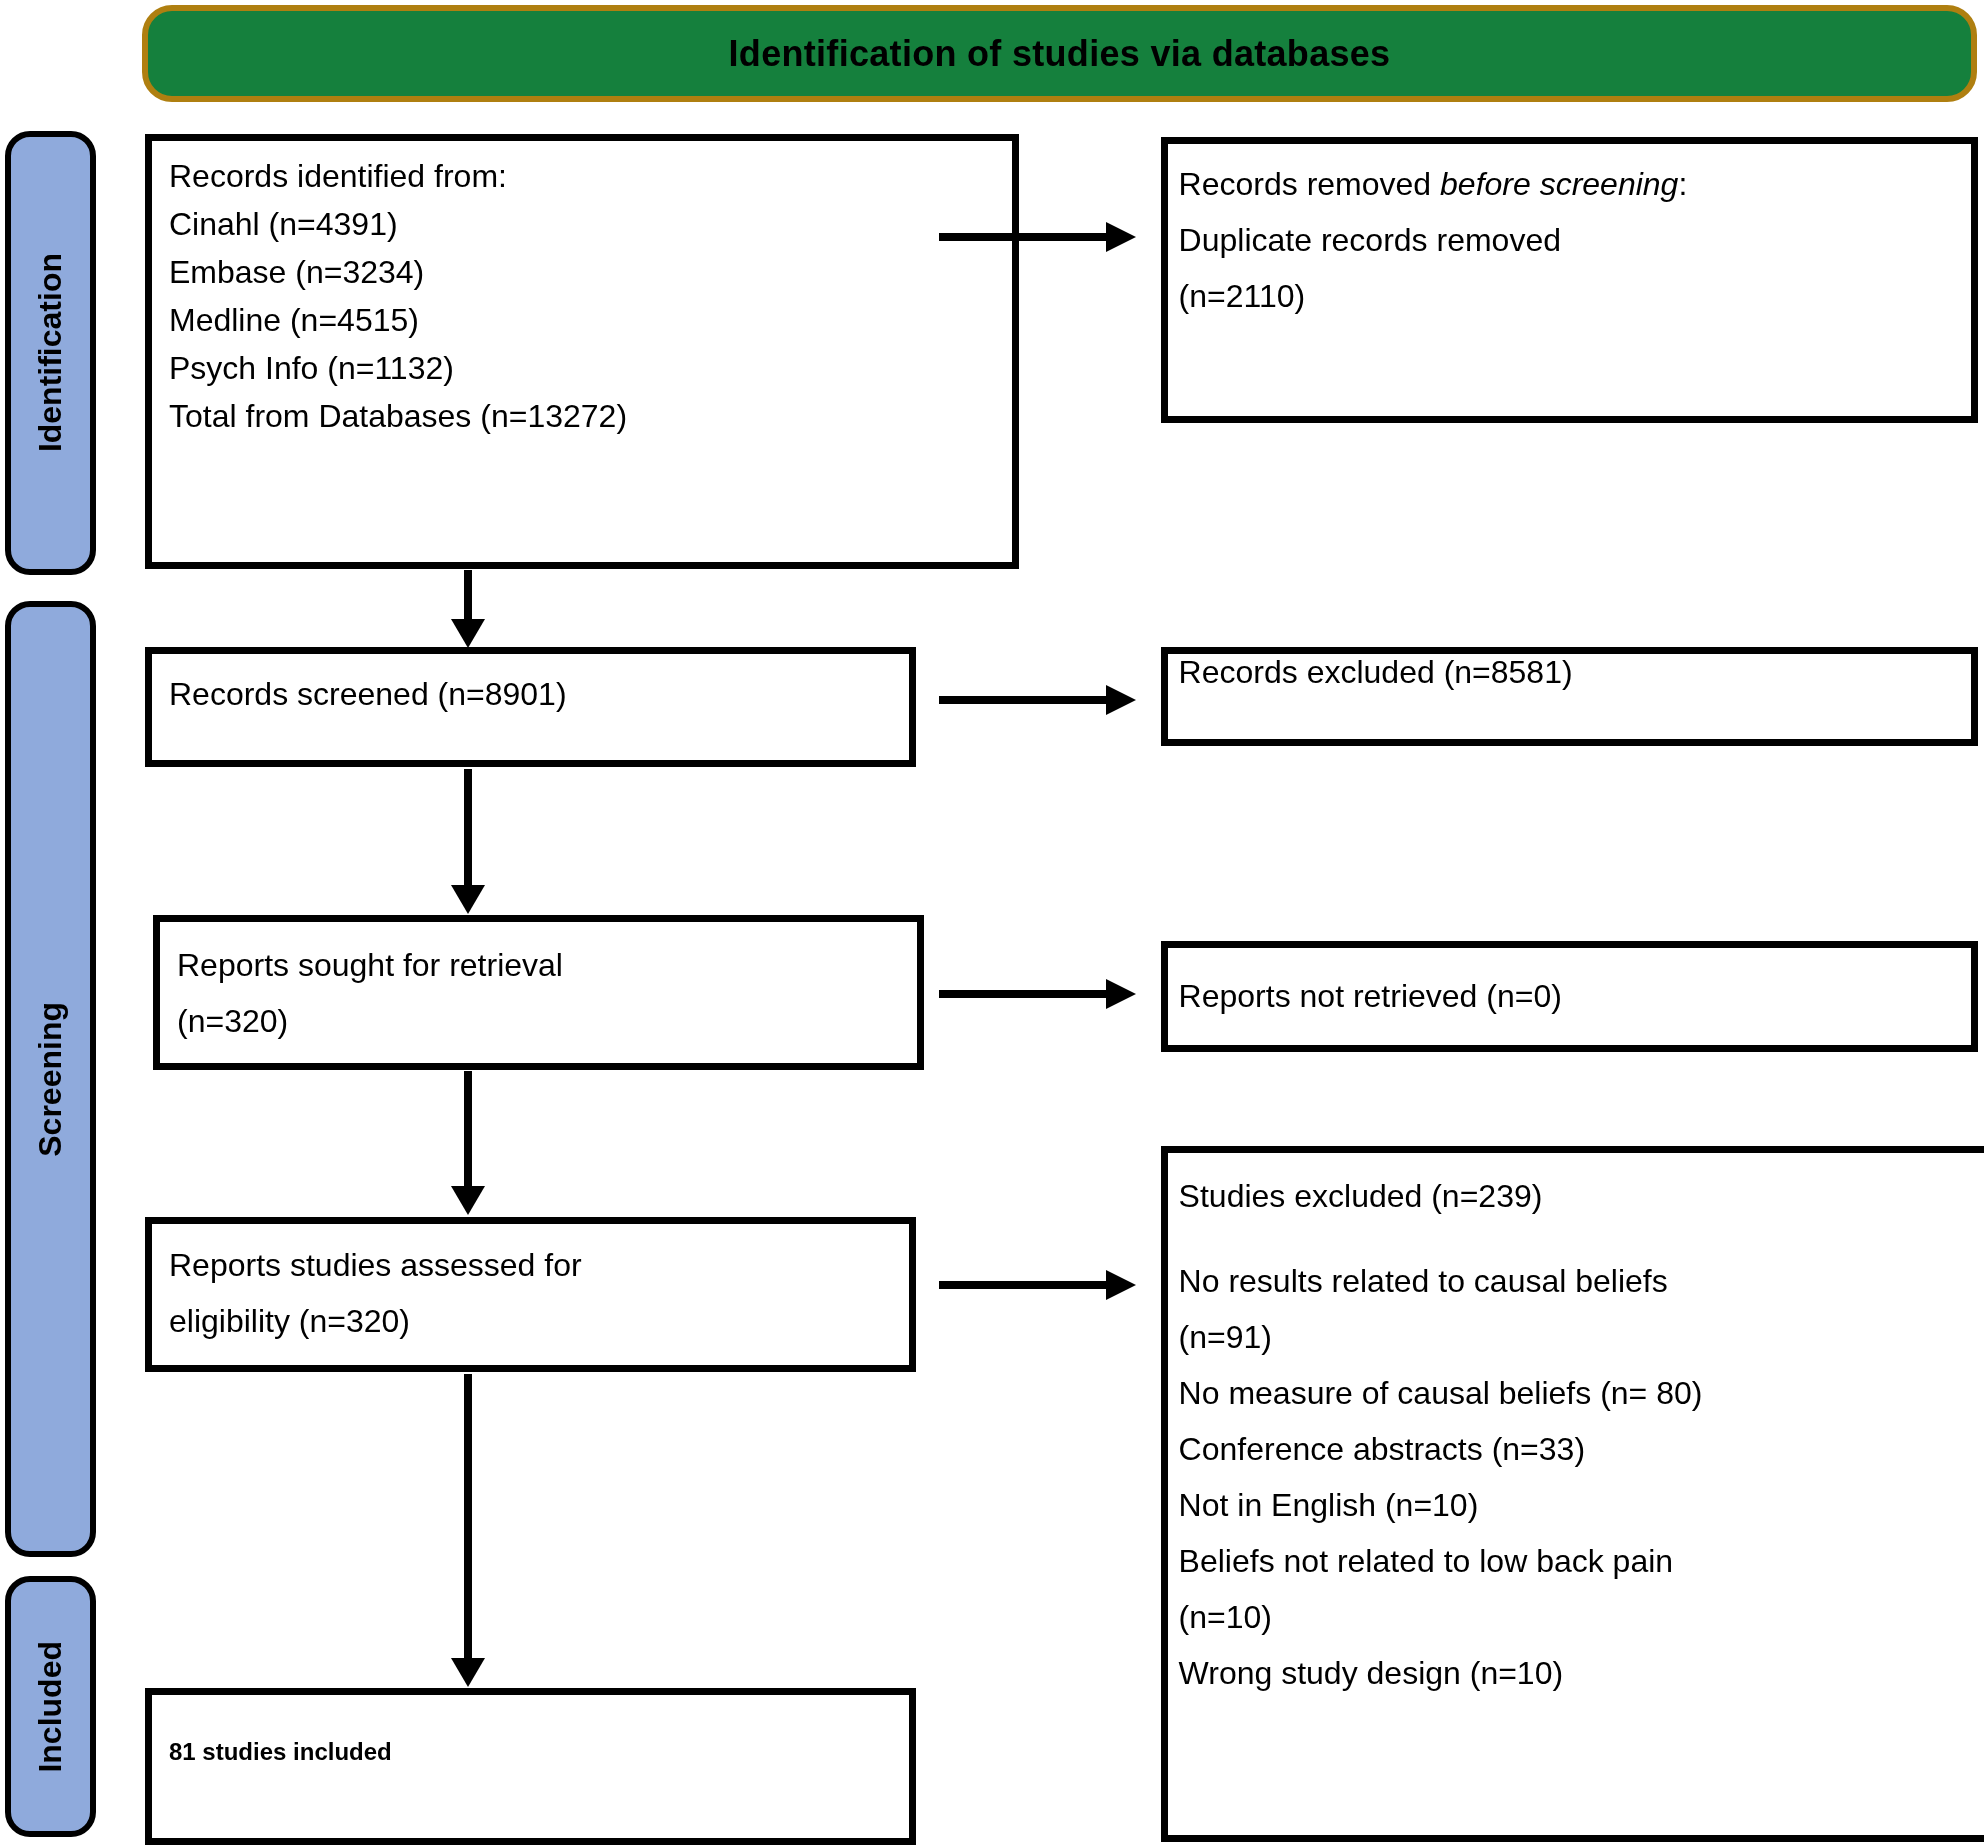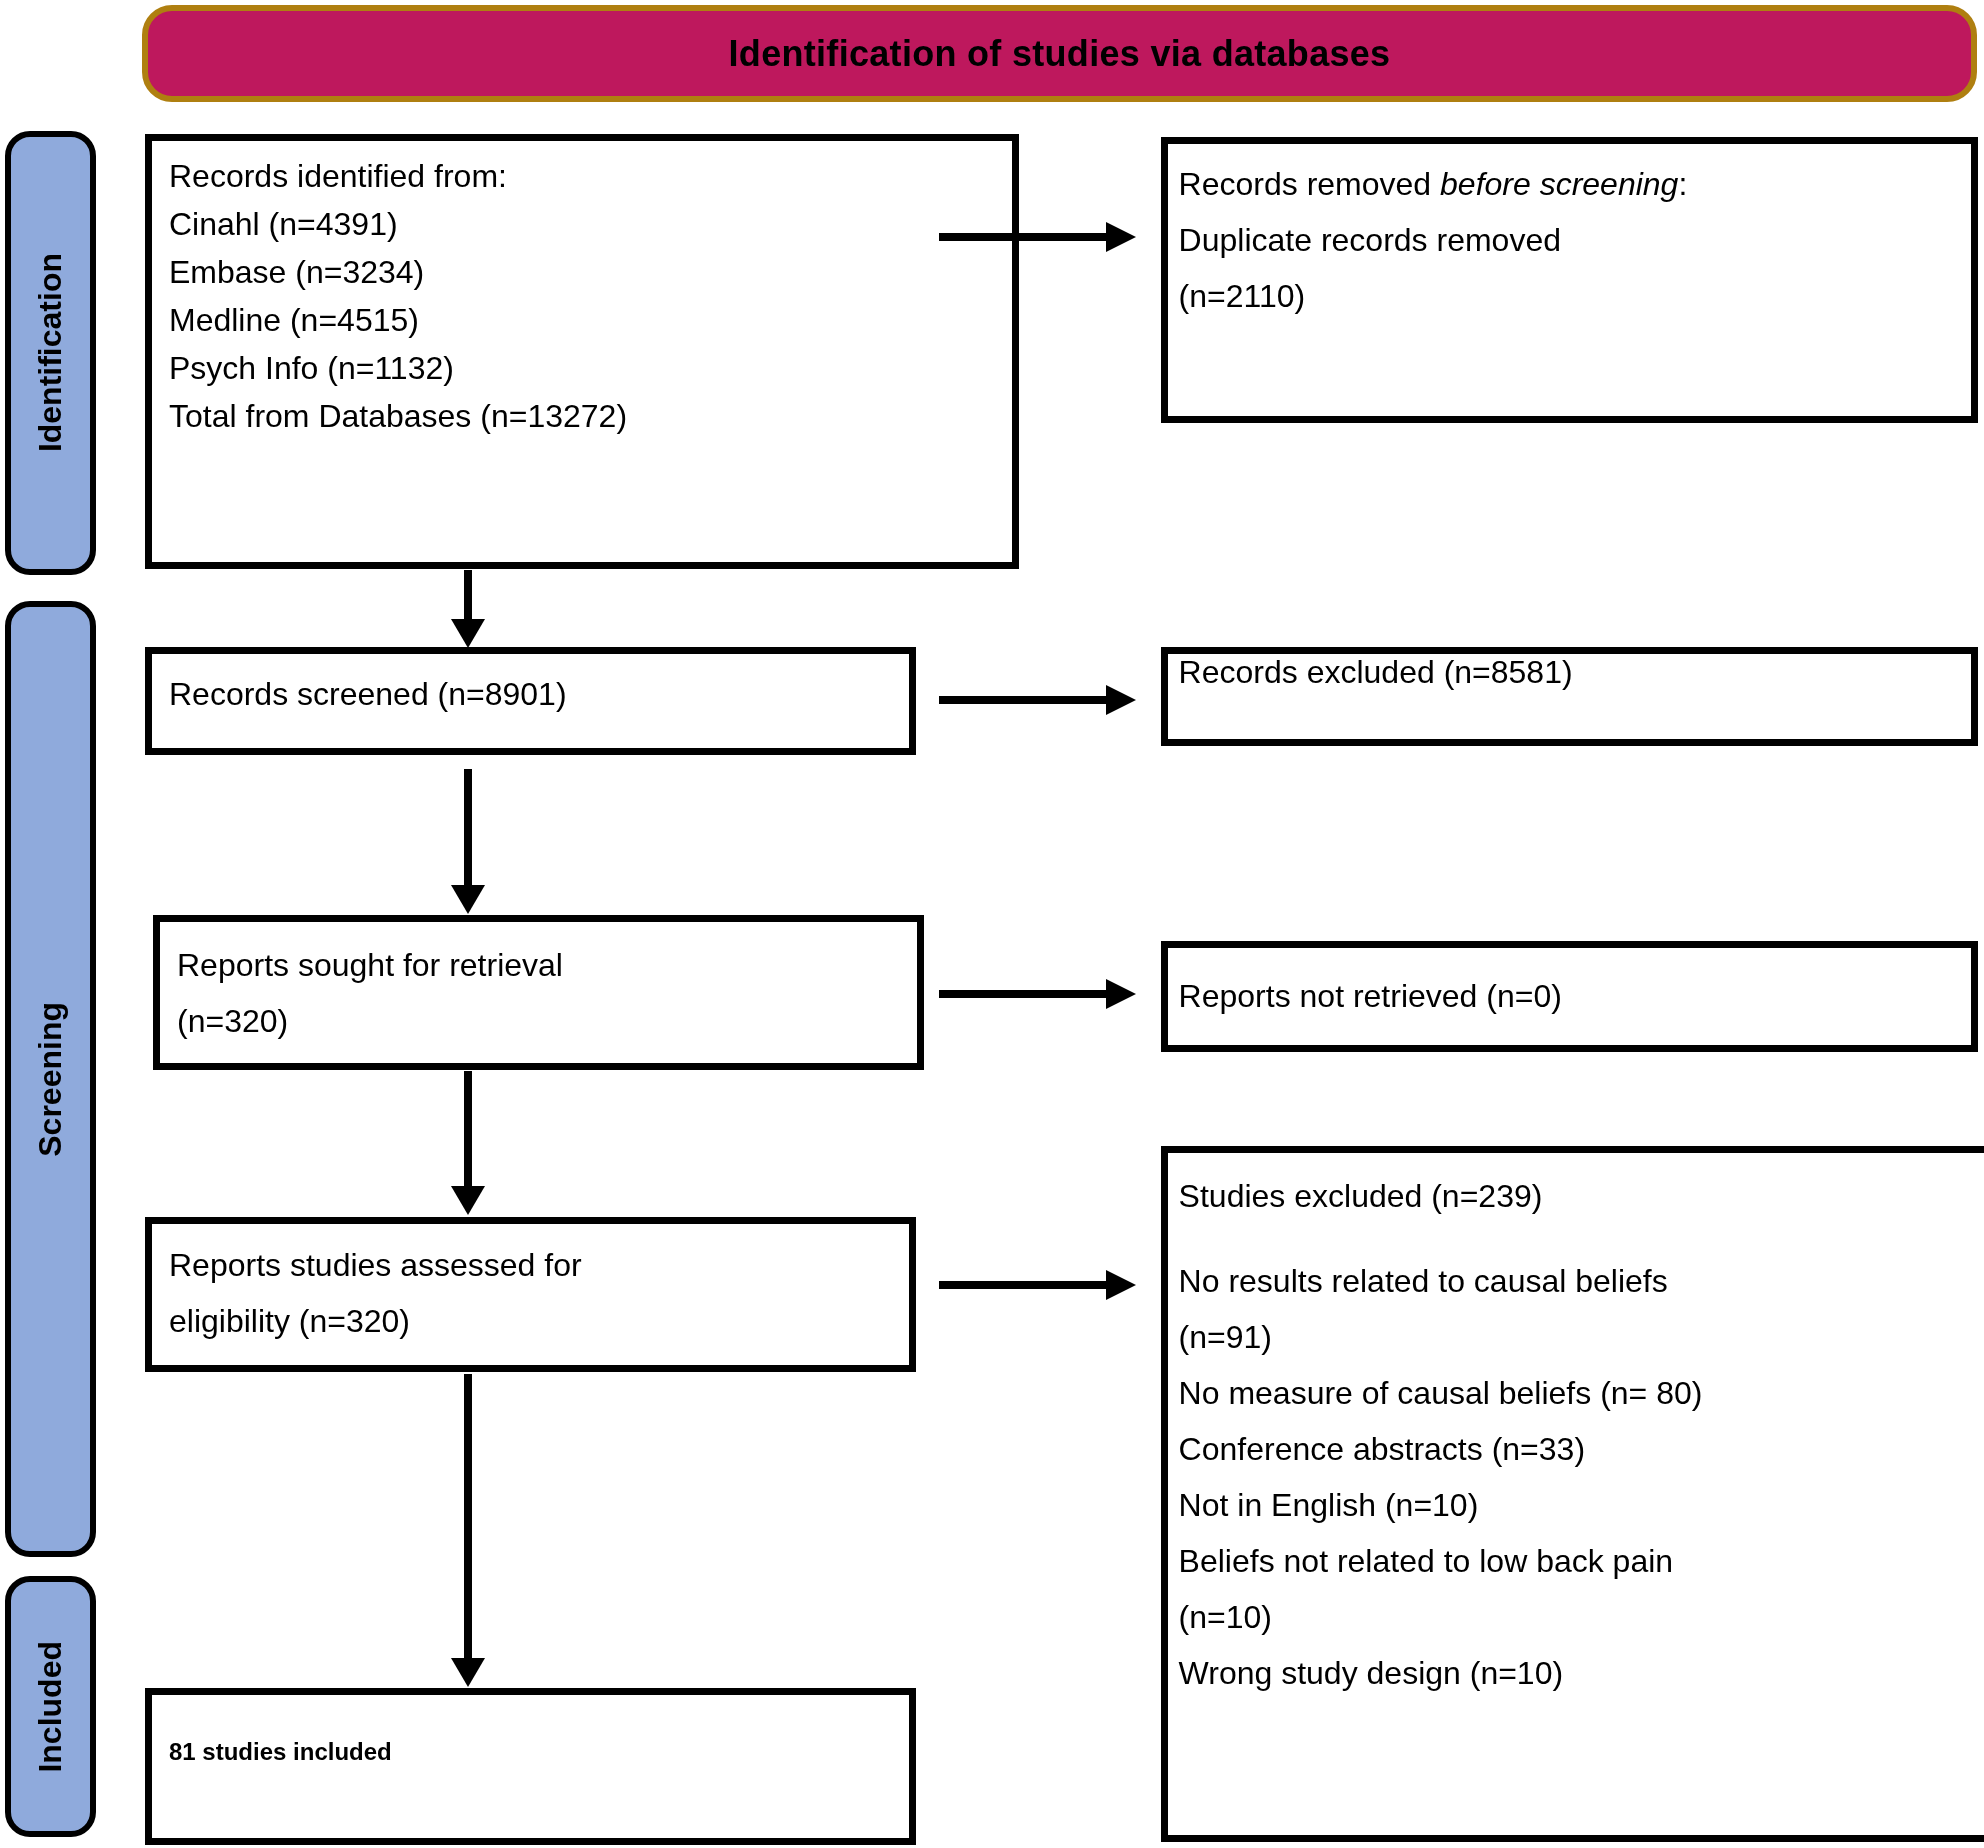--- a/index.html
+++ b/index.html
@@ -16,21 +16,21 @@
     background: #ffffff;
     overflow: hidden;
   }
 
   
   .banner {
     position: absolute;
     left: 142px; top: 5.3px;
     width: 1835px; height: 97px;
     box-sizing: border-box;
-    background: #be185d;
+    background: #15803d;
     border: 6px solid #AF7F10;
     border-radius: 30px;
     display: flex;
     align-items: center;
     justify-content: center;
   }
   .banner span {
     font-size: 36px;
     font-weight: bold;
     letter-spacing: 0.3px;
@@ -66,21 +66,21 @@
     box-sizing: border-box;
     background: #ffffff;
     border: 7.3px solid #000;
     font-size: 32px;
   }
   .box .line { white-space: nowrap; }
 
   .box-records-identified { left: 145px; top: 134px;  width: 874px; height: 435px; padding: 10.6px 13.2px 0 17px; }
   .box-records-identified .line { line-height: 48px; }
 
-  .box-records-screened   { left: 145px; top: 647px;  width: 771px; height: 108px; padding: 16px 13.2px 0 17px; }
+  .box-records-screened   { left: 145px; top: 647px;  width: 771px; height: 120px; padding: 16px 13.2px 0 17px; }
   .box-records-screened .line { line-height: 48px; }
 
   .box-reports-sought     { left: 145px; top: 915px; width: 771px; height: 155px; padding: 14.6px 13.2px 0 17px; margin-left: 8px; }
   .box-reports-sought .line { line-height: 56px; }
 
   .box-reports-assessed   { left: 145px; top: 1217px; width: 771px; height: 155px; padding: 13.2px 13.2px 0 17px; }
   .box-reports-assessed .line { line-height: 56px; }
 
   .box-studies-included   { left: 145px; top: 1688px; width: 771px; height: 157px; padding: 29px 13.2px 0 17px; }
   .box-studies-included .line { line-height: 56px; font-size: 24px; font-weight: bold; }

